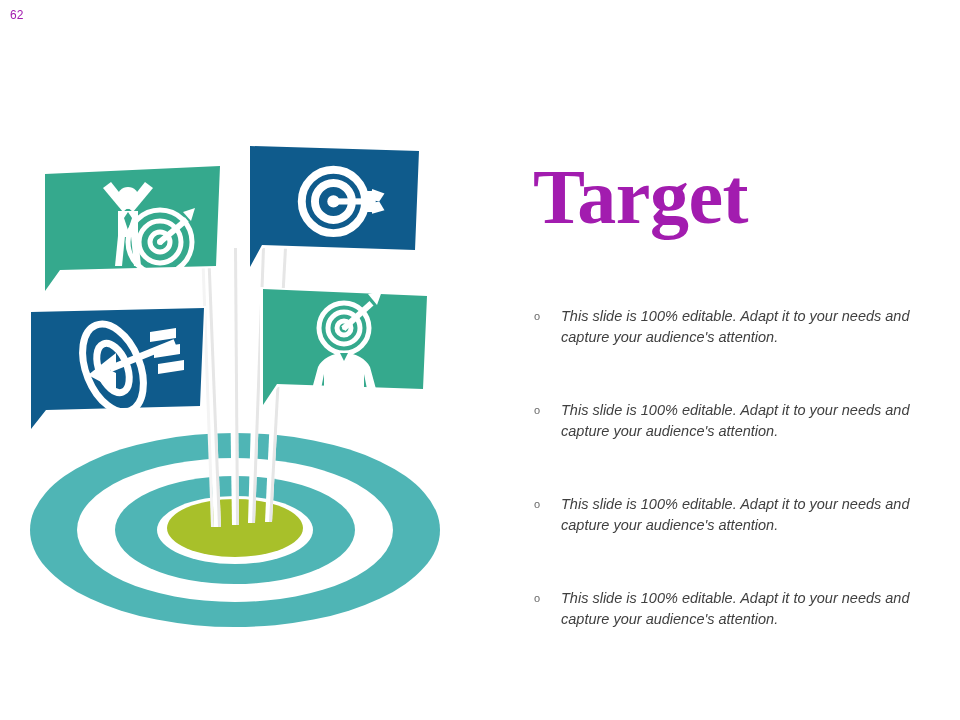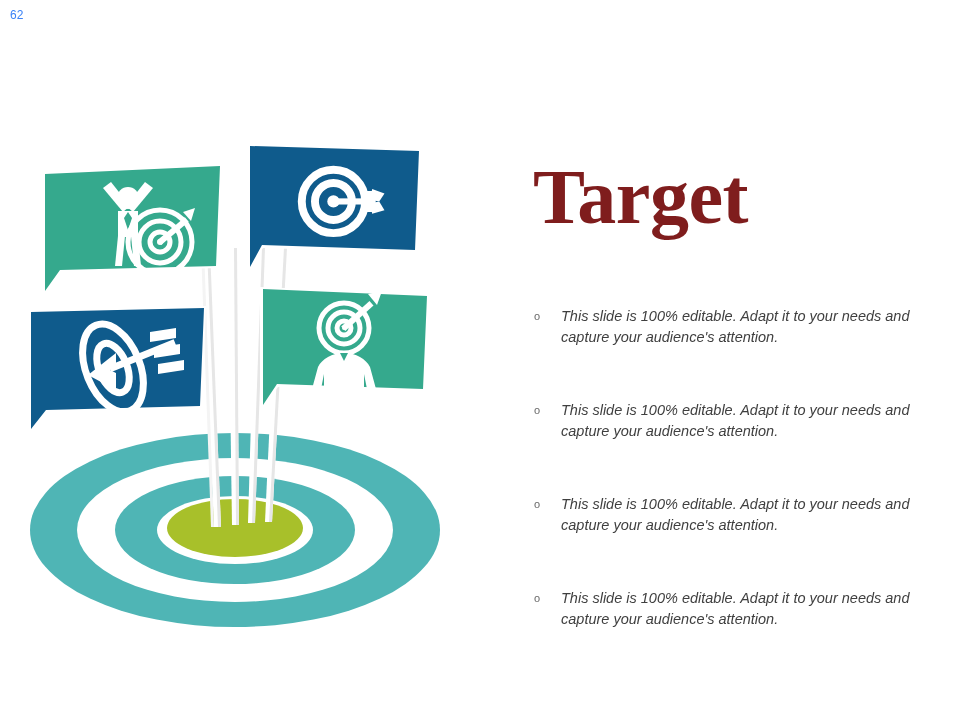--- a/index.html
+++ b/index.html
@@ -21,21 +21,21 @@
     height: 720px;
     background: #ffffff;
   }
 
   
   .page-number {
     position: absolute;
     left: 10px;
     top: 8px;
     font-size: 12px;
-    color: #3b82f6;
+    color: #a21caf;
     font-family: "Liberation Sans", sans-serif;
     letter-spacing: 0.2px;
   }
 
   
   .graphic {
     position: absolute;
     left: 0px;
     top: 120px;
     width: 500px;
@@ -48,21 +48,21 @@
     position: absolute;
     left: 533px;
     top: 160px;
     width: 400px;
   }
   .title {
     font-family: "Liberation Serif", serif;
     font-weight: bold;
     font-size: 78px;
     line-height: 0.95;
-    color: #7f1d1d;
+    color: #a21caf;
     letter-spacing: -0.5px;
     margin: 0;
     padding: 0;
   }
   .bullet-list {
     margin: 0;
     padding: 0;
     list-style: none;
     margin-top: 72px;
   }

